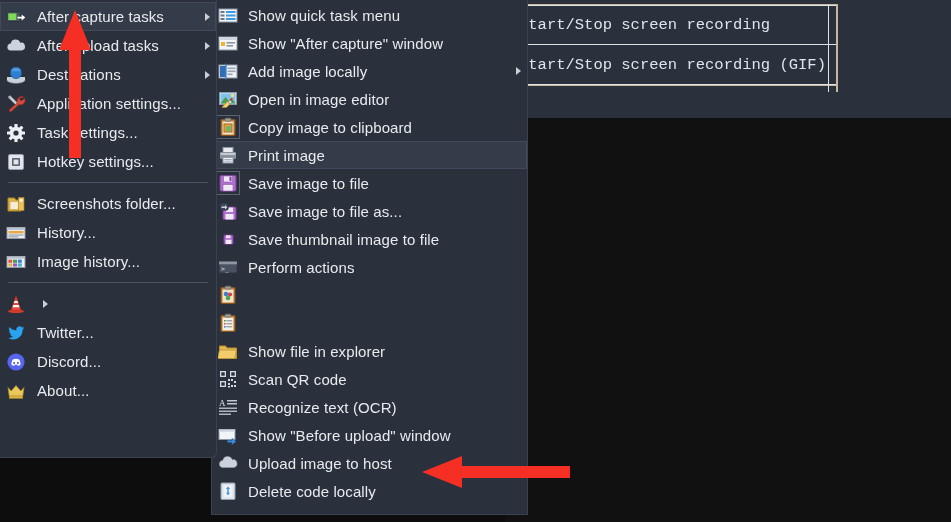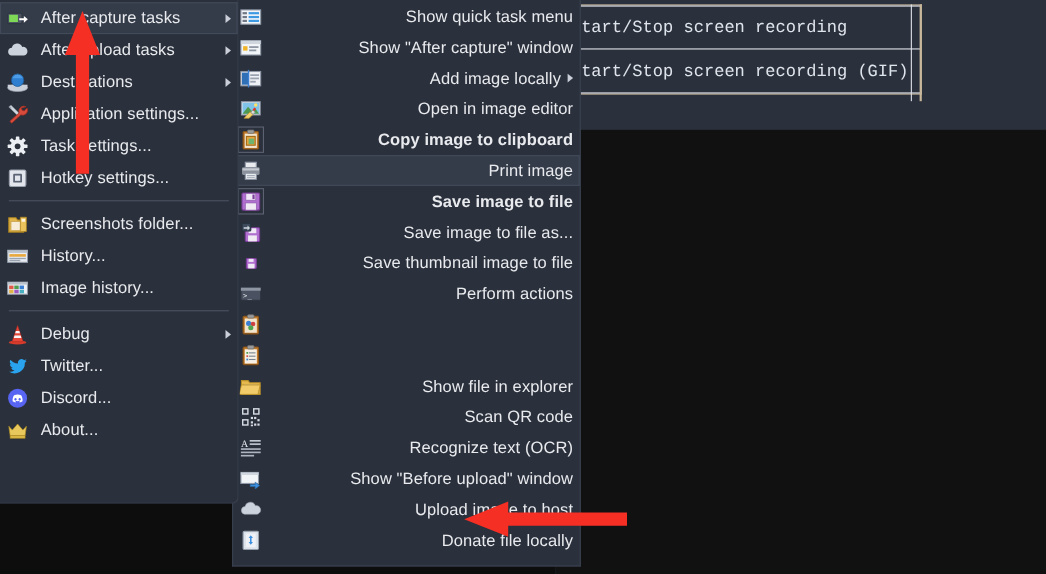--- a/index.html
+++ b/index.html
@@ -53,42 +53,42 @@
   .mi {
     position: relative;
     display: flex;
     align-items: center;
     height: 29px;
     padding: 0 6px 0 6px;
     box-sizing: border-box;
     cursor: default;
     white-space: nowrap;
   }
-  .menu-sub .mi { height: 28px; text-align: right; }
+  .menu-sub .mi { height: 28px; }
   .mi.hl {
     background: #353c49;
     outline: 1px solid #424a59;
     outline-offset: -1px;
   }
   .mi .ico {
     width: 20px; height: 20px;
     flex: 0 0 20px;
     margin-right: 11px;
     position: relative;
     display: inline-block;
   }
   .menu-sub .mi .ico { margin-right: 10px; }
   .mi .lbl {
     color: #e8eaee;
     font-size: 15px;
     line-height: 1;
     letter-spacing: 0.1px;
     flex: 1 1 auto;
   }
-  .mi .lbl.bold { font-weight: bold; }
+  .mi .lbl.bold { font-weight: normal; }
   .mi .arrow {
     flex: 0 0 auto;
     margin-left: 6px;
     width: 0; height: 0;
     border-left: 5px solid #c9ced8;
     border-top: 4px solid transparent;
     border-bottom: 4px solid transparent;
   }
   .sep {
     height: 1px;
@@ -406,21 +406,21 @@
     </div>
 
     <div class="mi">
       <span class="ico">
         <svg class="ic" viewBox="0 0 20 20">
             <rect x="3" y="2" width="14" height="16.5" rx="1" fill="#dde3ea" stroke="#96a0ad"></rect>
             <rect x="5.5" y="4" width="9" height="12.5" fill="#eef2f7"></rect>
             <path d="M10 5.5 l2 2.5 h-1.3 v3.8 h1.3 l-2 2.5 l-2 -2.5 h1.3 v-3.8 h-1.3 z" fill="#3b8fe0"></path>
           </svg>
       </span>
-      <span class="lbl">Donate file locally</span>
+      <span class="lbl">Delete code locally</span>
     </div>
 
   </div>
 
   <div class="menu menu-left">
 
     <div class="mi hl">
       <span class="ico">
         <svg class="ic" viewBox="0 0 20 20">
             <rect x="1" y="5" width="13" height="9.5" rx="1" fill="#4c5563" stroke="#2e3541"></rect>
@@ -541,21 +541,20 @@
 
     <div class="mi">
       <span class="ico">
         <svg class="ic" viewBox="0 0 20 20">
             <ellipse cx="10" cy="17.3" rx="8" ry="1.8" fill="#d63b2b"></ellipse>
             <path d="M10 2 L15 16.5 h-10 z" fill="#e6483a" stroke="#b32a1e" stroke-width="0.5"></path>
             <path d="M8.4 7 h3.2 l0.6 2 h-4.4 z" fill="#f6f6f6"></path>
             <path d="M7.2 11 h5.6 l0.7 2.2 h-7 z" fill="#f6f6f6"></path>
           </svg>
       </span>
-      <span class="lbl">Debug</span>
       <span class="arrow"></span>
     </div>
 
 
     <div class="mi">
       <span class="ico">
         <svg class="ic" viewBox="0 0 20 20">
             <path d="M18.4 4.9 a6.5 6.5 0 0 1 -1.9 0.5 a3.3 3.3 0 0 0 1.5 -1.8 a6.6 6.6 0 0 1 -2.1 0.8 a3.3 3.3 0 0 0 -5.6 3 A9.3 9.3 0 0 1 3.5 4 a3.3 3.3 0 0 0 1 4.4 a3.2 3.2 0 0 1 -1.5 -0.4 a3.3 3.3 0 0 0 2.6 3.2 a3.3 3.3 0 0 1 -1.5 0.06 a3.3 3.3 0 0 0 3.1 2.3 a6.6 6.6 0 0 1 -4.9 1.4 a9.3 9.3 0 0 0 14.3 -8.2 a6.7 6.7 0 0 0 1.7 -1.8 z" fill="#2aa3ef"></path>
           </svg>
       </span>

